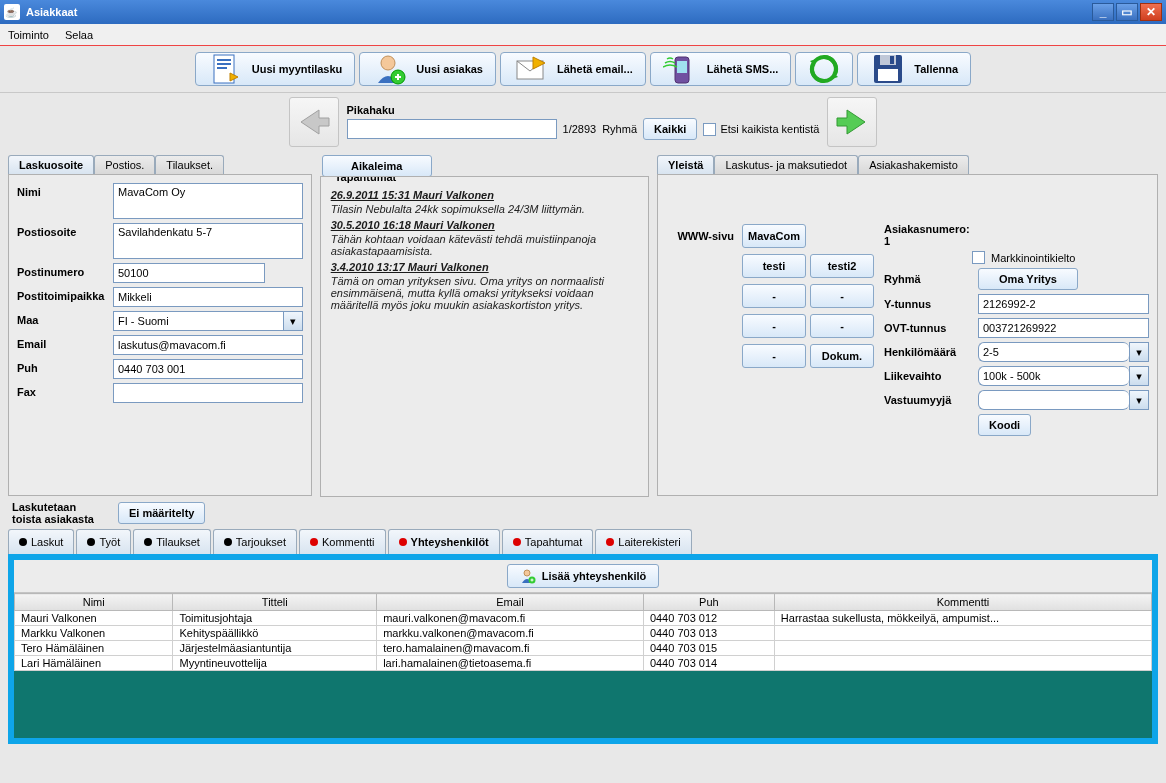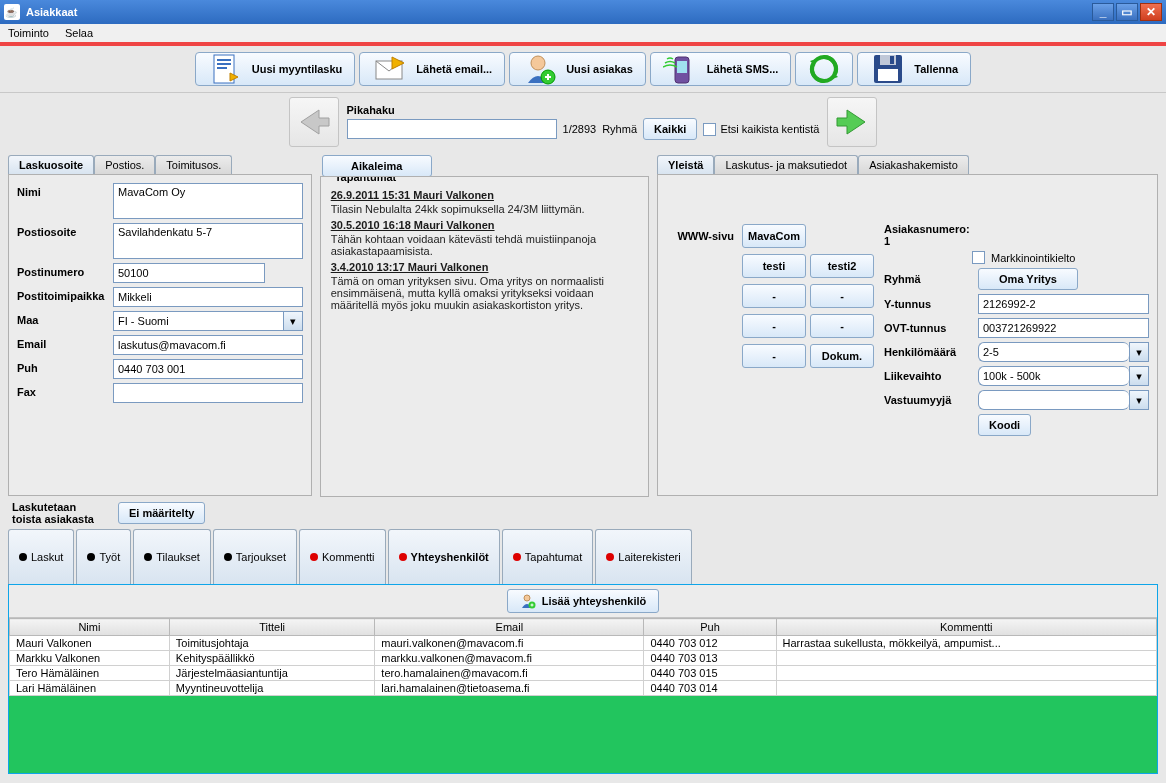--- a/index.html
+++ b/index.html
@@ -7,21 +7,21 @@
 
 
 .titlebar { height: 24px; background: linear-gradient(#4a89dc, #2d6bc0); display: flex; align-items: center; padding: 0 4px; }
 .titlebar .icon { width: 16px; height: 16px; background: #fff; border-radius: 2px; margin-right: 6px; display: inline-flex; align-items: center; justify-content: center; font-size: 10px; }
 .titlebar .title { color: #fff; font-weight: bold; flex: 1; }
 .titlebar .win-btns { display: flex; gap: 2px; }
 .titlebar .win-btn { width: 22px; height: 18px; border: 1px solid #2a5a9a; background: linear-gradient(#6aa0e8,#3a70c0); display: flex; align-items: center; justify-content: center; color: #fff; font-weight: bold; font-size: 12px; }
 .titlebar .win-btn.close { background: linear-gradient(#f07050,#d04020); border-color: #a03010; }
 
 
-.menubar { height: 22px; background: #f0f0f0; border-bottom: 4px solid #ef4444; display: flex; align-items: center; padding: 0 8px; gap: 16px; }
+.menubar { height: 22px; background: #f0f0f0; border-bottom: 1px solid #ef4444; display: flex; align-items: center; padding: 0 8px; gap: 16px; }
 .menubar .menu-item { cursor: default; }
 
 
 .toolbar { padding: 6px 8px; display: flex; justify-content: center; gap: 4px; background: #e8e8e8; border-bottom: 1px solid #c8c8c8; }
 .tb-btn { height: 34px; padding: 0 12px; background: linear-gradient(#f8fbff,#d8e8f8); border: 1px solid #8aa8c8; border-radius: 4px; display: flex; align-items: center; gap: 8px; font-weight: bold; cursor: default; }
 .tb-btn .tb-icon { width: 36px; height: 36px; display: flex; align-items: center; justify-content: center; }
 .tb-btn.narrow { padding: 0 10px; }
 
 
 .searchrow { padding: 4px 8px 8px 8px; display: flex; align-items: center; justify-content: center; gap: 8px; }
@@ -48,21 +48,21 @@
 .form-row input.short { flex: 0 0 64px; }
 .combo { flex:1; display:flex; }
 .combo input { flex:1; border-right:none; }
 .combo .dd { width:20px; height:20px; border:1px solid #7a9ac0; background:linear-gradient(#f0f6fc,#cde); display:flex;align-items:center;justify-content:center; }
 
 
 .mid-panel { width: 360px; display:flex; flex-direction:column; }
 .aikabtn-row { display:flex; justify-content:flex-start; padding-left:2px; }
 .fieldset-t { border: 1px solid #b0b0b0; background:#ececec; padding: 6px 10px 10px 10px; flex:1; overflow:auto; margin-top: -1px; }
 .fieldset-t .legend { position: relative; top: -12px; background:#ececec; padding: 0 4px; font-weight:bold; display:inline-block; }
-.event { margin-bottom: 10px; margin-top: -6px; }
+.event { margin-bottom: 10px; margin-top: -6px; font-style: italic; }
 .event .ev-head { font-weight: bold; text-decoration: underline; color:#1a1a1a; }
 .event .ev-body { color:#222; margin-top:2px; }
 
 
 .right-panel { flex: 1; }
 .right-tabs { display:flex; }
 .right-body { border:1px solid #b0b0b0; background:#ececec; padding: 8px; height: 322px; display:flex; gap: 10px; }
 .link-grid { display: grid; grid-template-columns: 72px 64px 64px; grid-auto-rows: 26px; gap: 4px; align-items:center; }
 .link-grid .lg-label { font-weight: bold; text-align:right; padding-right:4px; }
 .link-btn { height:24px; background: linear-gradient(#f8fbff,#d8e8f8); border:1px solid #8aa8c8; border-radius:3px; font-weight:bold; display:flex;align-items:center;justify-content:center; }
@@ -73,26 +73,26 @@
 .rf-row .combo2 { flex:1; display:flex; }
 .rf-row .combo2 input { border-right:none;border-radius:6px; }
 .rf-row .combo2 .dd { width:20px;height:20px;border:1px solid #7a9ac0;background:linear-gradient(#f0f6fc,#cde);display:flex;align-items:center;justify-content:center; }
 
 
 .lask-row { padding: 4px 12px 4px 12px; display:flex; align-items:center; gap:10px; }
 .lask-row .ll { width:96px; font-weight:bold; }
 
 
 .bottom-tabs { display:flex; padding: 0 8px; }
-.btab { padding:21px 10px; background:linear-gradient(#f2f6fb,#d8e4f0); border:1px solid #9ab; border-bottom:none; border-radius:3px 3px 0 0; margin-right:2px; display:flex;align-items:center;gap:4px; }
+.btab { padding:6px 10px; background:linear-gradient(#f2f6fb,#d8e4f0); border:1px solid #9ab; border-bottom:none; border-radius:3px 3px 0 0; margin-right:2px; display:flex;align-items:center;gap:4px; }
 .btab .dot { width:8px;height:8px;border-radius:50%;background:#000; }
 .btab .dot.red { background:#d00; }
 .btab.active { font-weight:bold; }
 
-.bottom-body { margin: 0 8px 8px 8px; border:1px solid #0ea5e9; background:#22c55e; height: 190px; display:flex; flex-direction:column; }
+.bottom-body { margin: 0 8px 8px 8px; border:6px solid #0ea5e9; background:#0f766e; height: 190px; display:flex; flex-direction:column; }
 .add-bar { display:flex; justify-content:center; padding:4px; background:#ececec; border-bottom:1px solid #c4c4c4; }
 .add-btn { height:24px; padding:0 12px; background:linear-gradient(#f8fbff,#d8e8f8); border:1px solid #8aa8c8; border-radius:3px; font-weight:bold; display:flex;align-items:center;gap:6px; }
 
 table.grid { width:100%; border-collapse:collapse; }
 table.grid th { background:linear-gradient(#f4f4f4,#e0e0e0); border:1px solid #b8b8b8; padding:2px 6px; font-weight:normal; }
 table.grid td { border:1px solid #d0d0d0; padding:1px 6px; background:#fff; }
 
 
 svg { display:block; }
 </style>
@@ -123,37 +123,37 @@
           <rect x="9" y="12" width="14" height="2" fill="#3a70c0"></rect>
           <rect x="9" y="16" width="10" height="2" fill="#3a70c0"></rect>
           <path d="M22 22 l8 4 l-8 4 z" fill="#f0b000" stroke="#c08000"></path>
         </svg>
       </span>
     <span>Uusi myyntilasku</span>
   </div>
   <div class="tb-btn">
     <span class="tb-icon">
         <svg width="36" height="36">
-          <rect x="4" y="10" width="26" height="18" fill="#fff" stroke="#888"></rect>
-          <path d="M4 10 l13 10 l13 -10" stroke="#888" fill="none"></path>
-          <path d="M20 6 l12 6 l-12 6 z" fill="#f0b000" stroke="#c08000"></path>
-        </svg>
-      </span>
-    <span>Lähetä email...</span>
-  </div>
-  <div class="tb-btn">
-    <span class="tb-icon">
-        <svg width="36" height="36">
           <circle cx="16" cy="12" r="7" fill="#f4c89a" stroke="#c0905a"></circle>
           <path d="M6 32 q10 -14 20 0" fill="#3a70c0"></path>
           <circle cx="26" cy="26" r="7" fill="#3c3" stroke="#090"></circle>
           <path d="M23 26 h6 M26 23 v6" stroke="#fff" stroke-width="2"></path>
         </svg>
       </span>
     <span>Uusi asiakas</span>
+  </div>
+  <div class="tb-btn">
+    <span class="tb-icon">
+        <svg width="36" height="36">
+          <rect x="4" y="10" width="26" height="18" fill="#fff" stroke="#888"></rect>
+          <path d="M4 10 l13 10 l13 -10" stroke="#888" fill="none"></path>
+          <path d="M20 6 l12 6 l-12 6 z" fill="#f0b000" stroke="#c08000"></path>
+        </svg>
+      </span>
+    <span>Lähetä email...</span>
   </div>
   <div class="tb-btn">
     <span class="tb-icon">
         <svg width="36" height="36">
           <rect x="12" y="6" width="14" height="26" rx="3" fill="#7050a0" stroke="#503070"></rect>
           <rect x="14" y="10" width="10" height="12" fill="#a0e0f0"></rect>
           <path d="M4 8 q3 -2 6 0 M2 12 q5 -3 10 0 M0 16 q7 -4 14 0" stroke="#3c3" fill="none" stroke-width="1.5"></path>
         </svg>
       </span>
     <span>Lähetä SMS...</span>
@@ -206,21 +206,21 @@
       </svg>
   </div>
 </div>
 
 <div class="main">
 
   <div class="left-panel">
     <div class="tabs">
       <div class="tab">Laskuosoite</div>
       <div class="tab inactive">Postios.</div>
-      <div class="tab inactive">Toimitusos.</div>
+      <div class="tab inactive">Tilaukset.</div>
     </div>
     <div class="panel-body">
       <div class="form-row">
           <label>Nimi</label>
           <textarea style="">MavaCom Oy</textarea>
         </div>
       <div class="form-row">
           <label>Postiosoite</label>
           <textarea style="">Savilahdenkatu 5-7</textarea>
         </div>

